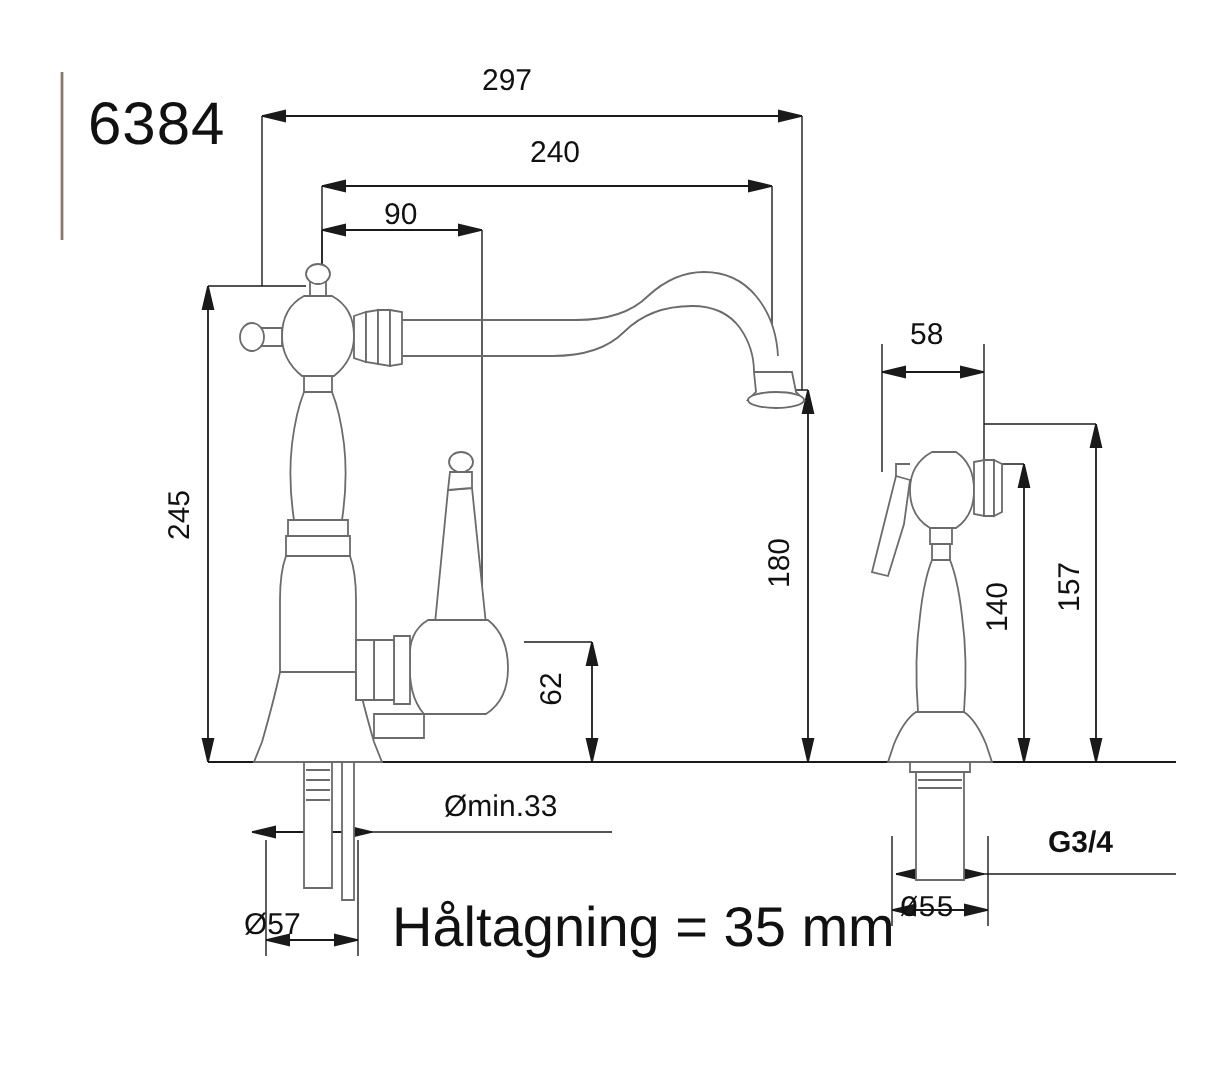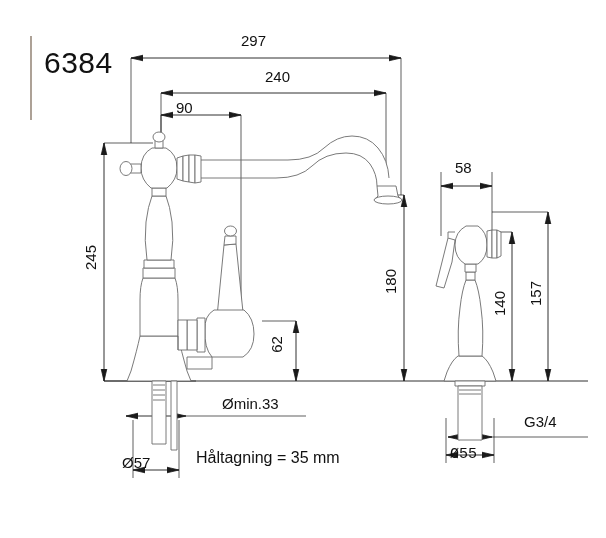--- a/index.html
+++ b/index.html
@@ -4,21 +4,21 @@
 <style>
   html,body{margin:0;padding:0;background:#ffffff;}
   body{width:606px;height:538px;overflow:hidden;
        font-family:"Liberation Sans","DejaVu Sans",sans-serif;color:#111;}
   #sheet{position:relative;width:606px;height:484px;background:#fff;}
   #sheet svg{position:absolute;left:0;top:0;}
   .lbl{position:absolute;white-space:nowrap;color:#111;line-height:1;}
   .dim{font-size:15px;}
   .dim-v{transform-origin:center center;transform:rotate(-90deg);}
   .title{font-size:30px;letter-spacing:0.5px;}
-  .note{font-size:16px;}
+  .note{font-size:28px;}
 </style>
 </head>
 <body>
 
 <div id="sheet">
 
   <svg width="606" height="538" viewBox="0 0 606 538">
     <g fill="none" stroke="#1a1a1a" stroke-width="0.8" shape-rendering="geometricPrecision">
 
       <line x1="31" y1="36" x2="31" y2="120" stroke="#8a7a6a" stroke-width="1.4"></line>
@@ -174,31 +174,31 @@
         <path d="M459,390 L481,390 M459,394 L481,394"></path>
       </g>
 
     </g>
   </svg>
 
   <div class="lbl title" style="left:44px; top:48px;">6384</div>
 
   <div class="lbl dim" style="left:241px; top:33px;">297</div>
   <div class="lbl dim" style="left:265px; top:69px;text-align:center;">240</div>
-  <div class="lbl dim" style="left:176px; top:100px;">90</div>
+  <div class="lbl dim" style="left:192px; top:100px;">90</div>
 
   <div class="lbl dim dim-v" style="left:70px; top:250px; width:40px; text-align:center;">245</div>
 
   <div class="lbl dim dim-v" style="left:370px; top:274px; width:40px; text-align:center;">180</div>
   <div class="lbl dim dim-v" style="left:261px; top:337px; width:30px; text-align:center;">62</div>
 
   <div class="lbl dim" style="left:455px; top:160px;text-align:right;">58</div>
   <div class="lbl dim dim-v" style="left:479px; top:296px; width:40px; text-align:center;">140</div>
   <div class="lbl dim dim-v" style="left:515px; top:286px; width:40px; text-align:center;">157</div>
 
   <div class="lbl dim" style="left:122px; top:455px;">Ø57</div>
   <div class="lbl dim" style="left:222px; top:396px;">Ømin.33</div>
   <div class="lbl dim" style="left:450px; top:447px;font-family:Liberation Mono, monospace;">Ø55</div>
-  <div class="lbl dim" style="left:524px; top:414px;">G3/4</div>
+  <div class="lbl dim" style="left:524px; top:414px;font-weight:bold;">G3/4</div>
 
   <div class="lbl note" style="left:196px; top:450px;">Håltagning = 35 mm</div>
 
 </div>
 
 </body></html>

